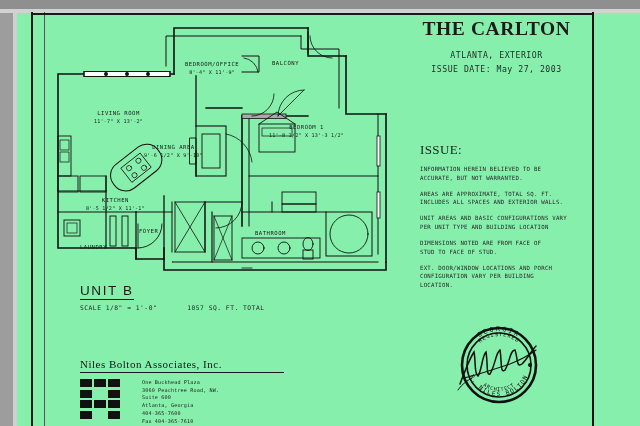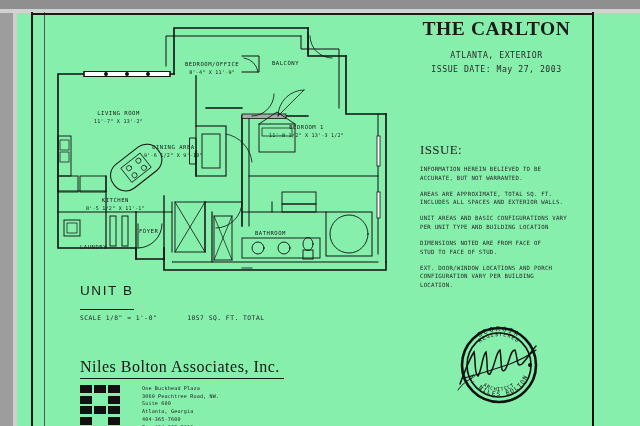--- a/index.html
+++ b/index.html
@@ -31,28 +31,28 @@
   .note-p{font-family:"DejaVu Sans Mono", monospace;font-size:5.7px;line-height:1.55;
           letter-spacing:.25px;color:#262626;margin-bottom:7px;}
 
   
   #seal{position:absolute;left:452px;top:318px;width:94px;height:94px;}
   .seal-svg{display:block;}
 
   
   #unittitle{position:absolute;left:80px;top:281px;}
   .unit-name{font-family:"Liberation Sans", sans-serif;font-size:13.5px;letter-spacing:1.6px;
-             color:#1a1a1a;border-bottom:1.4px solid #1a1a1a;display:inline-block;padding-bottom:11px;}
+             color:#1a1a1a;border-bottom:1.4px solid #1a1a1a;display:inline-block;padding-bottom:1px;}
   .unit-meta{margin-top:4px;display:flex;gap:30px;align-items:baseline;}
   .unit-scale,.unit-sqft{font-family:"DejaVu Sans Mono", monospace;font-size:6.3px;
              letter-spacing:.5px;color:#232323;}
 
   
   #firm{position:absolute;left:80px;top:358px;width:215px;}
-  .firm-name{font-family:"Liberation Serif", serif;font-size:16px;letter-spacing:.5px;
+  .firm-name{font-family:"Liberation Serif", serif;font-size:11px;letter-spacing:.5px;
              color:#151515;white-space:nowrap;}
   .firm-rule{width:204px;height:1px;background:#1a1a1a;margin-top:2px;}
   .firm-row{display:flex;margin-top:6px;}
   .firm-logo{width:40px;height:40px;display:grid;grid-template-columns:repeat(3,1fr);
              grid-template-rows:repeat(4,1fr);gap:2.4px;}
   .lg{background:#111;}
   .lg.off{background:transparent;}
   .firm-addr{margin-left:22px;font-family:"DejaVu Sans Mono", monospace;font-size:5.1px;
              line-height:1.52;letter-spacing:.15px;color:#232323;}
 

